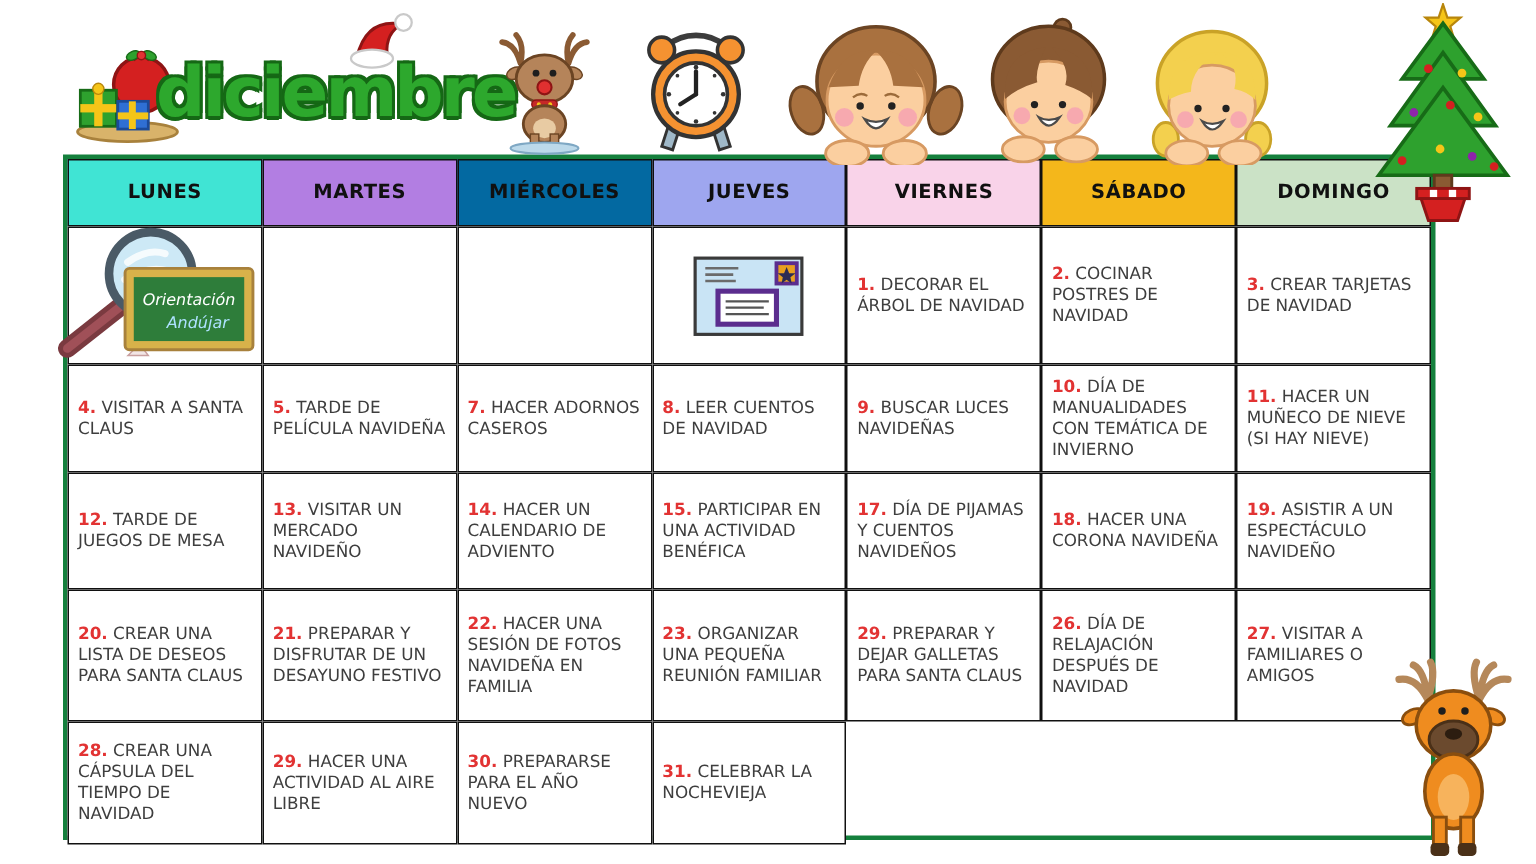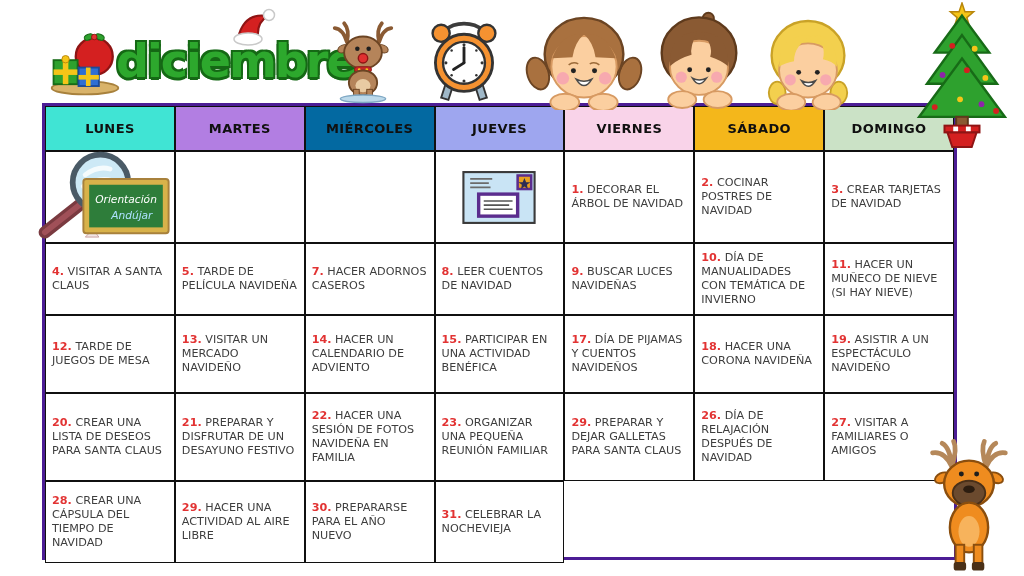--- a/index.html
+++ b/index.html
@@ -3,32 +3,32 @@
 <meta charset="utf-8">
 <style>
   html,body{margin:0;padding:0;background:#fff;}
   #stage{position:relative;width:1024px;height:576px;background:#fff;overflow:hidden;
          font-family:"DejaVu Sans", sans-serif;}
 
   
   .cal{position:absolute;left:42px;top:103px;width:915px;height:457px;
        display:grid;grid-template-columns:repeat(7,1fr);
        grid-template-rows:45px 92px 72px 78px 88px 82px;
-       border:3px solid #4c1d95;background:#fff;box-sizing:border-box;z-index:2;}
+       border:3px solid #15803d;background:#fff;box-sizing:border-box;z-index:2;}
   .hcell{border:1.6px solid #101010;display:flex;align-items:center;justify-content:center;
          font-weight:bold;font-size:13px;letter-spacing:.4px;color:#101010;box-sizing:border-box;}
   .cell{border:1.6px solid #101010;padding:4px 6px;display:flex;align-items:center;
         position:relative;box-sizing:border-box;background:#fff;}
   .act{margin:0;font-size:11.2px;line-height:1.26;color:#3e3e3e;}
   .num{color:#e23333;font-weight:bold;}
   .center-ic{justify-content:center;}
 
   
   .deco{position:absolute;z-index:3;}
-  .title{position:absolute;left:116px;top:34px;z-index:3;
+  .title{position:absolute;left:104px;top:34px;z-index:3;
          font-size:46px;font-weight:800;letter-spacing:-2px;color:#2da82d;
          text-shadow:2px 2px 0 #156815,-2px 2px 0 #156815,2px -2px 0 #156815,
                      -2px -2px 0 #156815,0 3px 0 #156815;}
   svg{display:block;}
   .logo-mag{position:absolute;left:-12px;top:-4px;}
   .logo-board{position:absolute;right:3px;bottom:3px;}
 </style>
 </head>
 <body>
 

